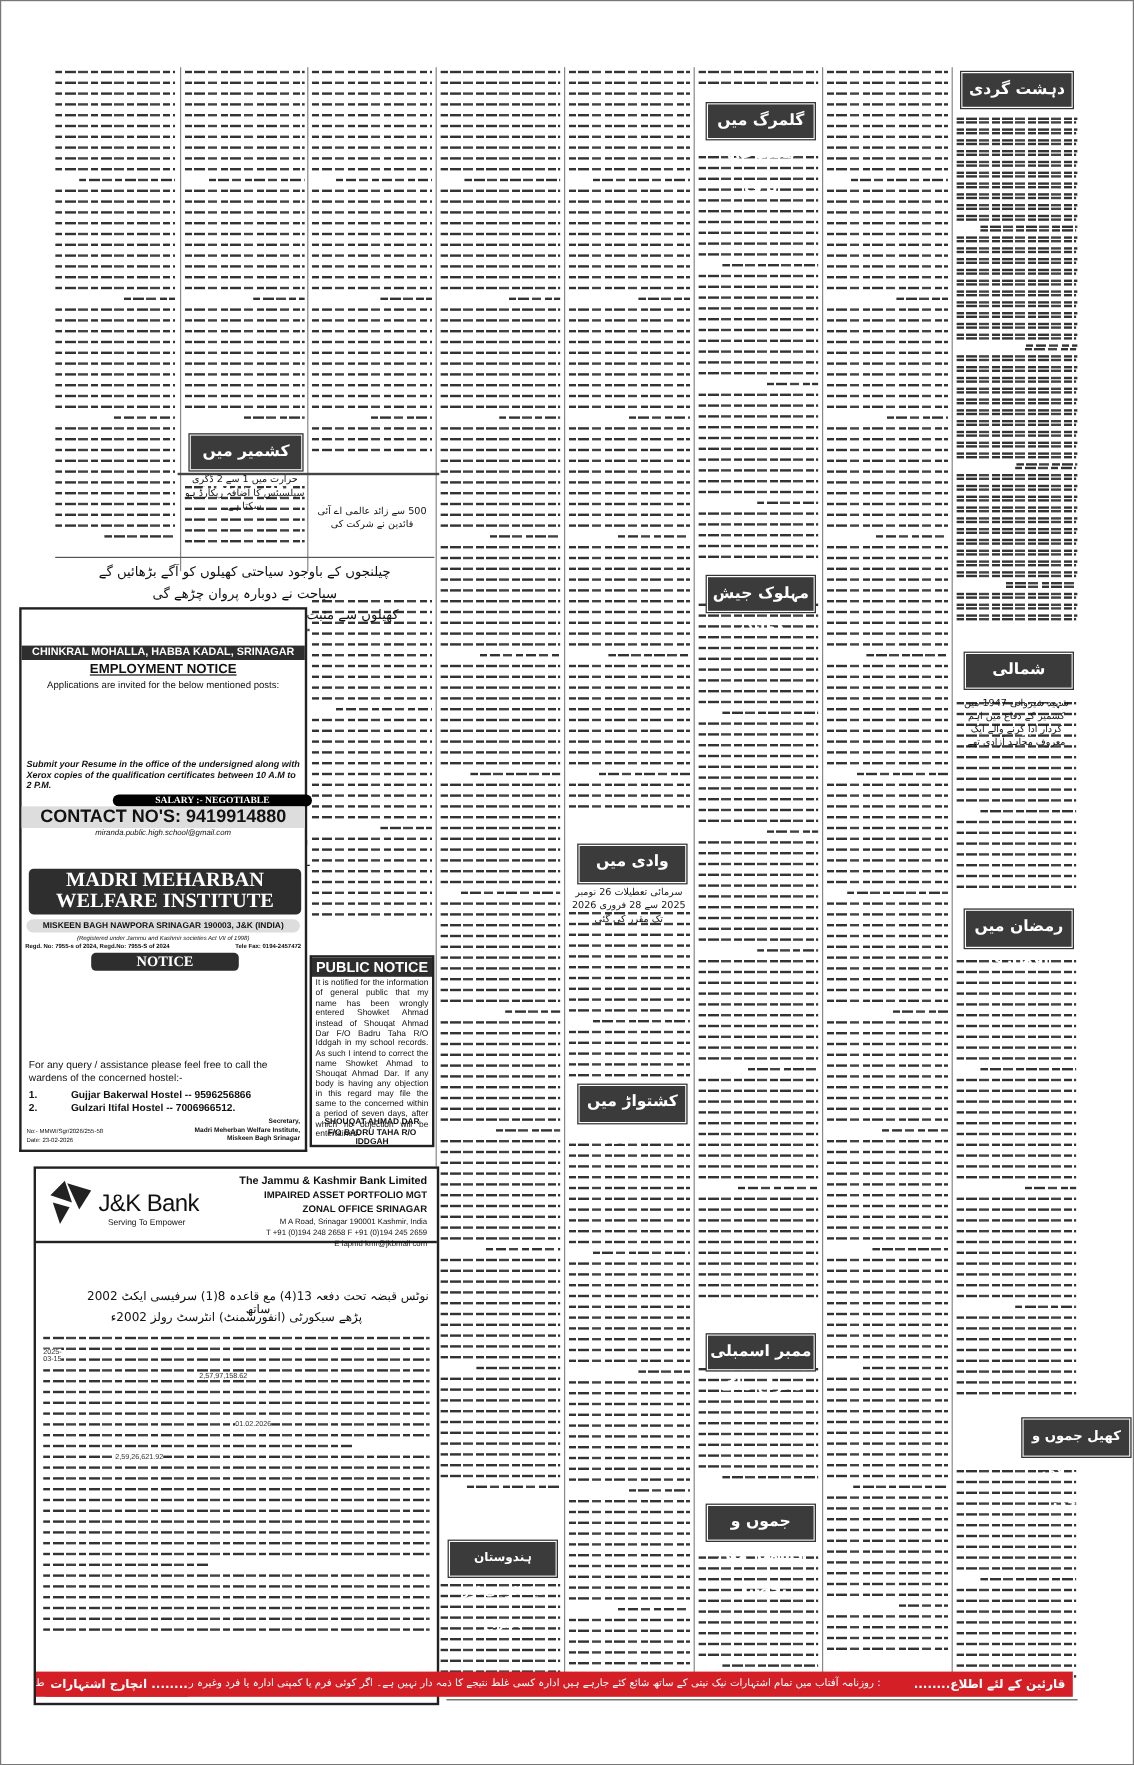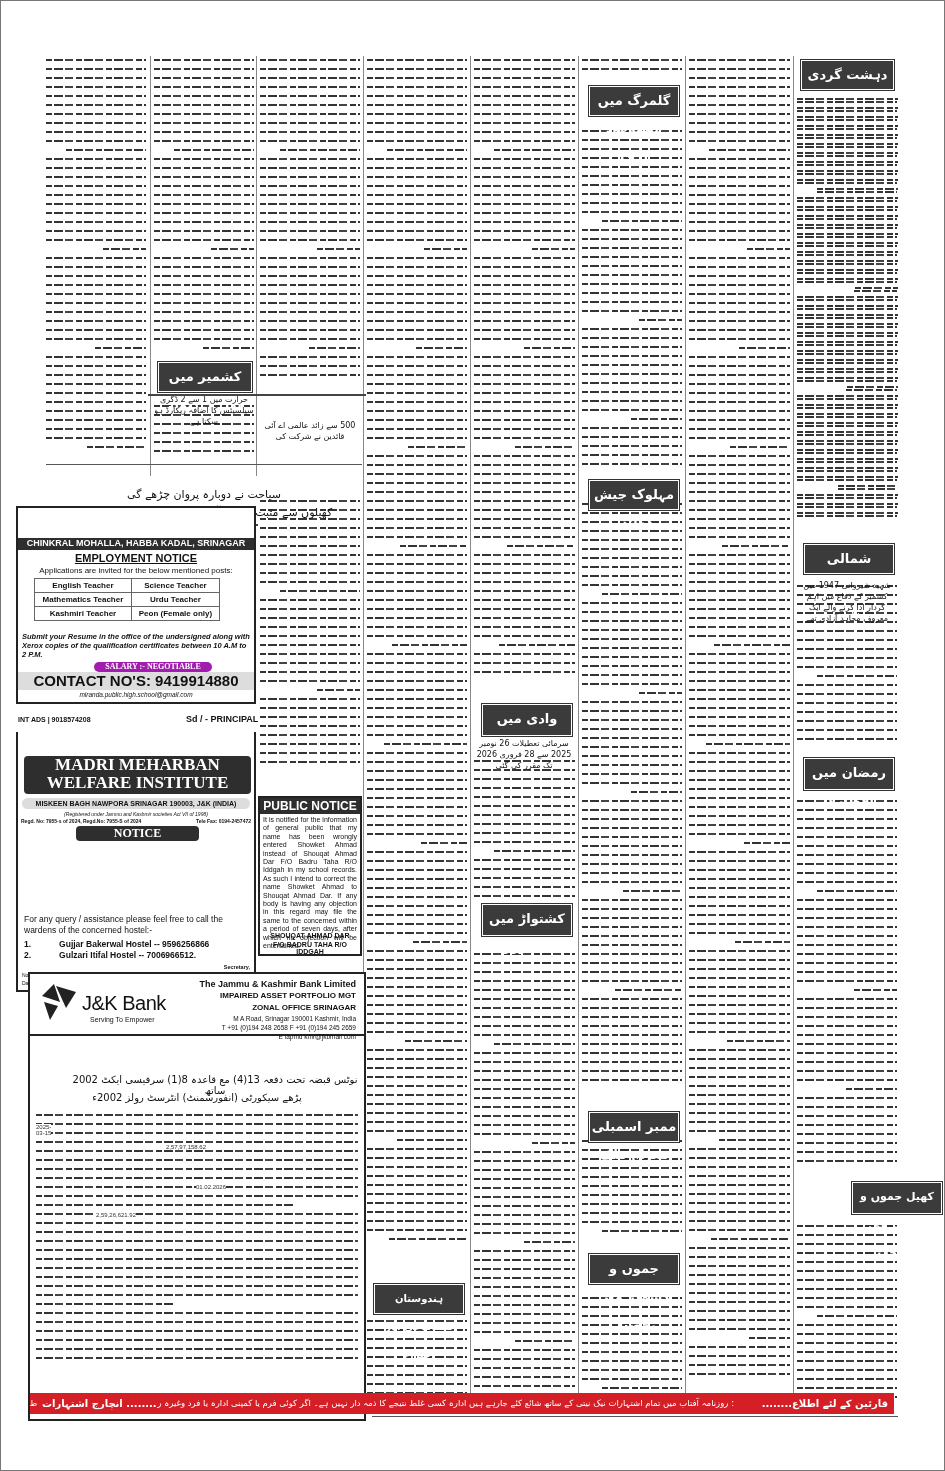--- a/index.html
+++ b/index.html
@@ -22,21 +22,21 @@
   .headline{position:absolute;background:#3b3b3b;color:#fff;text-align:center;font:bold 13px "DejaVu Sans",sans-serif;direction:rtl;line-height:28px;border:1px solid #fff;outline:1px solid #333;}
   .urdu-lead{position:absolute;text-align:center;direction:rtl;font:12px "DejaVu Sans",sans-serif;line-height:18px;}
   
   .ad{position:absolute;border:2px solid #222;background:#fff;}
   .miranda-title{position:absolute;left:0;top:0;width:100%;height:30px;background:#2e2e2e;color:#fff;font:bold 20px "Liberation Sans",sans-serif;text-align:center;line-height:30px;letter-spacing:-.3px;}
   .miranda-sub{position:absolute;left:0;top:30px;width:100%;height:12px;background:#2e2e2e;color:#fff;font:bold 9px "Liberation Sans",sans-serif;text-align:center;}
   .center{text-align:center;}
   .smalltxt{font:9px "Liberation Sans",sans-serif;}
   table.posts{border-collapse:collapse;position:absolute;left:16px;top:70px;width:186px;}
   table.posts td{border:1px solid #666;font:bold 8px "Liberation Sans",sans-serif;text-align:center;padding:2px 0;}
-  .salary{position:absolute;left:76px;top:154px;width:118px;height:10px;background:#a21caf;color:#fff;border-radius:6px;font:bold 8px "Liberation Serif",serif;text-align:center;line-height:10px;}
+  .salary{position:absolute;left:76px;top:154px;width:166px;height:10px;background:#000000;color:#fff;border-radius:6px;font:bold 8px "Liberation Serif",serif;text-align:center;line-height:10px;}
   .contact{position:absolute;left:0;top:164px;width:100%;height:18px;background:#ddd;font:bold 15px "Liberation Sans",sans-serif;text-align:center;line-height:18px;}
   .adfoot{position:absolute;font:7px "Liberation Sans",sans-serif;}
   .madri-box{position:absolute;left:6px;top:3px;width:227px;height:38px;background:#2e2e2e;color:#fff;border-radius:4px;font:bold 17px "Liberation Serif",serif;text-align:center;line-height:18px;}
   .pill{position:absolute;background:#ddd;border-radius:8px;text-align:center;font:bold 8px "Liberation Sans",sans-serif;}
   .notice-pill{position:absolute;left:58px;top:83px;width:123px;height:15px;background:#2e2e2e;color:#fff;border-radius:4px;font:bold 12px "Liberation Serif",serif;text-align:center;line-height:15px;}
   .body9{position:absolute;font:8.5px "Liberation Sans",sans-serif;line-height:10.5px;}
   .pn-title{position:absolute;left:0;top:0;width:100%;height:16px;background:#2e2e2e;color:#fff;font:bold 12px "Liberation Sans",sans-serif;text-align:center;line-height:16px;}
   .pn-body{position:absolute;left:3px;top:18px;right:3px;font:7px "Liberation Sans",sans-serif;line-height:8.4px;text-align:justify;}
   .pn-sign{position:absolute;left:0;right:0;font:bold 7px "Liberation Sans",sans-serif;text-align:center;}
   .jk-logo{position:absolute;left:10px;top:8px;width:40px;height:40px;}
@@ -1046,53 +1046,38 @@
   <div class="headline" style="left:836px;top:1150px;width:88px;height:30px;font-size:11px;">کھیل جموں و کشمیر کی شناخت</div>
 
   <div class="urdu-lead" style="left:138px;top:362px;width:100px;font-size:8px;line-height:11px;">حرارت میں 1 سے 2 ڈگری سیلسیئس کا اضافہ ریکارڈ ہو سکتا ہے</div>
   <div class="urdu-lead" style="left:244px;top:388px;width:100px;font-size:8px;line-height:11px;">500 سے زائد عالمی اے آئی قائدین نے شرکت کی</div>
   <div class="urdu-lead" style="left:458px;top:706px;width:100px;font-size:8px;line-height:11px;">سرمائی تعطیلات 26 نومبر 2025 سے 28 فروری 2026 تک مقرر کی گئی</div>
   <div class="urdu-lead" style="left:781px;top:548px;width:100px;font-size:8px;line-height:11px;">شہید شیروانی 1947 میں کشمیر کے دفاع میں اہم کردار ادا کرنے والے ایک معروف مجاہد آزادی تھے</div>
 
   <div class="rule2" style="left:132px;top:362px;width:218px;"></div>
 
   <div class="hr" style="left:30px;top:432px;width:316px;"></div>
+  <div class="urdu-lead" style="left:30px;top:436px;width:316px;font-size:11px;">چیلنجوں کے باوجود سیاحتی کھیلوں کو آگے بڑھائیں گے</div>
   <div class="urdu-lead" style="left:30px;top:454px;width:316px;font-size:11px;">سیاحت نے دوبارہ پروان چڑھے گی</div>
   <div class="urdu-lead" style="left:30px;top:472px;width:316px;font-size:11px;">کھیلوں سے مثبت تبدیلی آئے گی: وزیر کھیل ستیش شرما</div>
   <div class="rule2" style="left:30px;top:492px;width:212px;"></div>
 
   <div class="ad" style="left:0;top:474px;width:236px;height:194px;">
     <div class="miranda-sub">CHINKRAL MOHALLA, HABBA KADAL, SRINAGAR</div>
     <div class="center" style="position:absolute;left:0;right:0;top:44px;font:bold 11px 'Liberation Sans',sans-serif;text-decoration:underline;">EMPLOYMENT NOTICE</div>
     <div class="smalltxt center" style="position:absolute;left:0;right:0;top:58px;font-size:8px;">Applications are invited for the below mentioned posts:</div>
-    <table class="posts">
-      <tbody>
-          <tr>
-            <td>English Teacher</td>
-            <td>Science Teacher</td>
-          </tr>
-      <tr>
-            <td>Mathematics Teacher</td>
-            <td>Urdu Teacher</td>
-          </tr>
-      <tr>
-            <td>Kashmiri Teacher</td>
-            <td>Peon (Female only)</td>
-          </tr>
-    </tbody>
-      </table>
     <div style="position:absolute;left:4px;right:4px;top:124px;font:bold italic 7.5px 'Liberation Sans',sans-serif;line-height:9px;">Submit your Resume in the office of the undersigned along with Xerox copies of the qualification certificates between 10 A.M to 2 P.M.</div>
     <div class="salary">SALARY :- NEGOTIABLE</div>
     <div class="contact">CONTACT NO'S: 9419914880</div>
     <div class="center" style="position:absolute;left:0;right:0;top:183px;font:italic 6.5px 'Liberation Sans',sans-serif;">miranda.public.high.school@gmail.com</div>
   </div>
   <div class="adfoot" style="left:2px;top:684px;font-weight:bold;">INT ADS | 9018574208</div>
   <div class="adfoot" style="left:170px;top:682px;font:bold 9px 'Liberation Sans',sans-serif;">Sd / - PRINCIPAL</div>
 
-  <div class="ad" style="left:0;top:700px;width:236px;height:258px;border-top:none;">
+  <div class="ad" style="left:0;top:668px;width:236px;height:258px;border-top:none;">
     <div class="madri-box" style="top:24px;">
       <div>MADRI MEHARBAN</div>
       <div>WELFARE INSTITUTE</div>
     </div>
     <div class="pill" style="left:4px;top:66px;width:228px;height:11px;line-height:11px;font-size:7px;">MISKEEN BAGH NAWPORA SRINAGAR 190003, J&amp;K (INDIA)</div>
     <div class="center" style="position:absolute;left:0;right:0;top:79px;font:italic 5px 'Liberation Sans',sans-serif;">(Registered under Jammu and Kashmir societies Act VII of 1998)</div>
     <div style="position:absolute;left:3px;top:86px;font:bold 5px 'Liberation Sans',sans-serif;">Regd. No: 7955-s of 2024, Regd.No: 7955-S of 2024</div>
     <div style="position:absolute;right:3px;top:86px;font:bold 5px 'Liberation Sans',sans-serif;">Tele Fax: 0194-2457472</div>
     <div class="notice-pill" style="top:94px;">NOTICE</div>
     <div class="body9" style="left:6px;right:6px;top:182px;">For any query / assistance please feel free to call the wardens of the concerned hostel:-</div>

